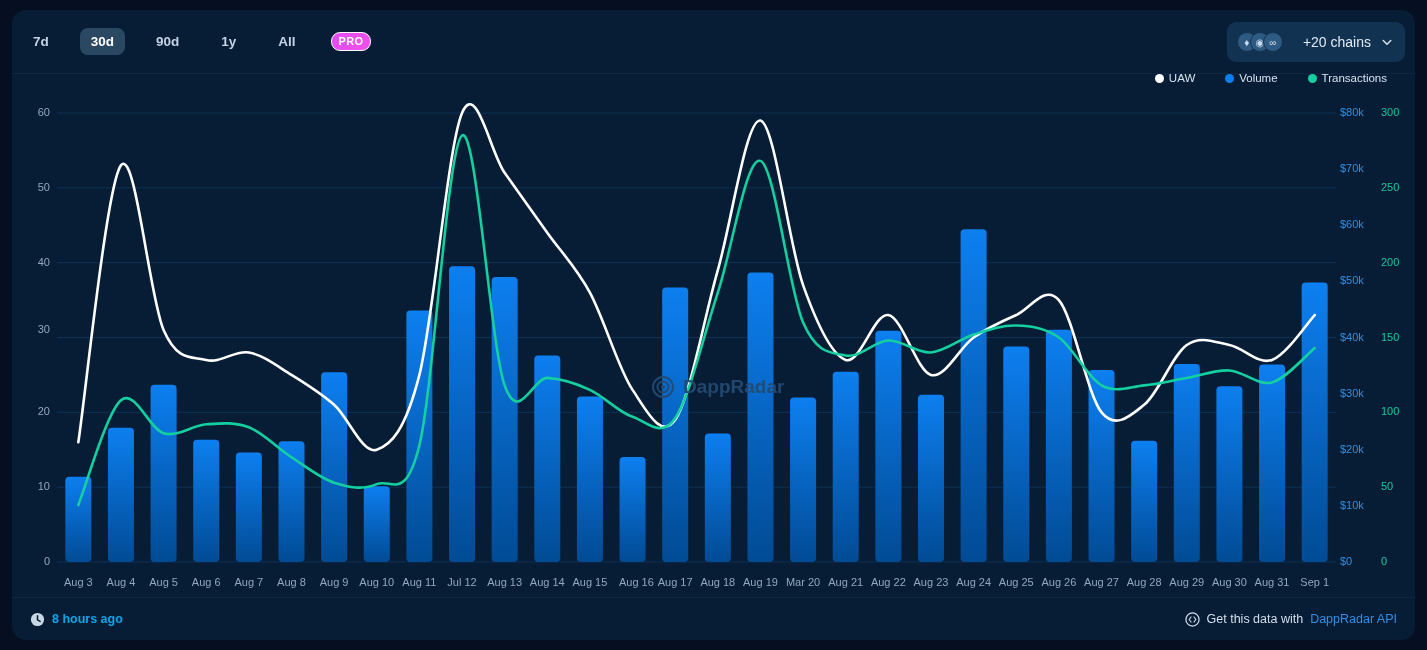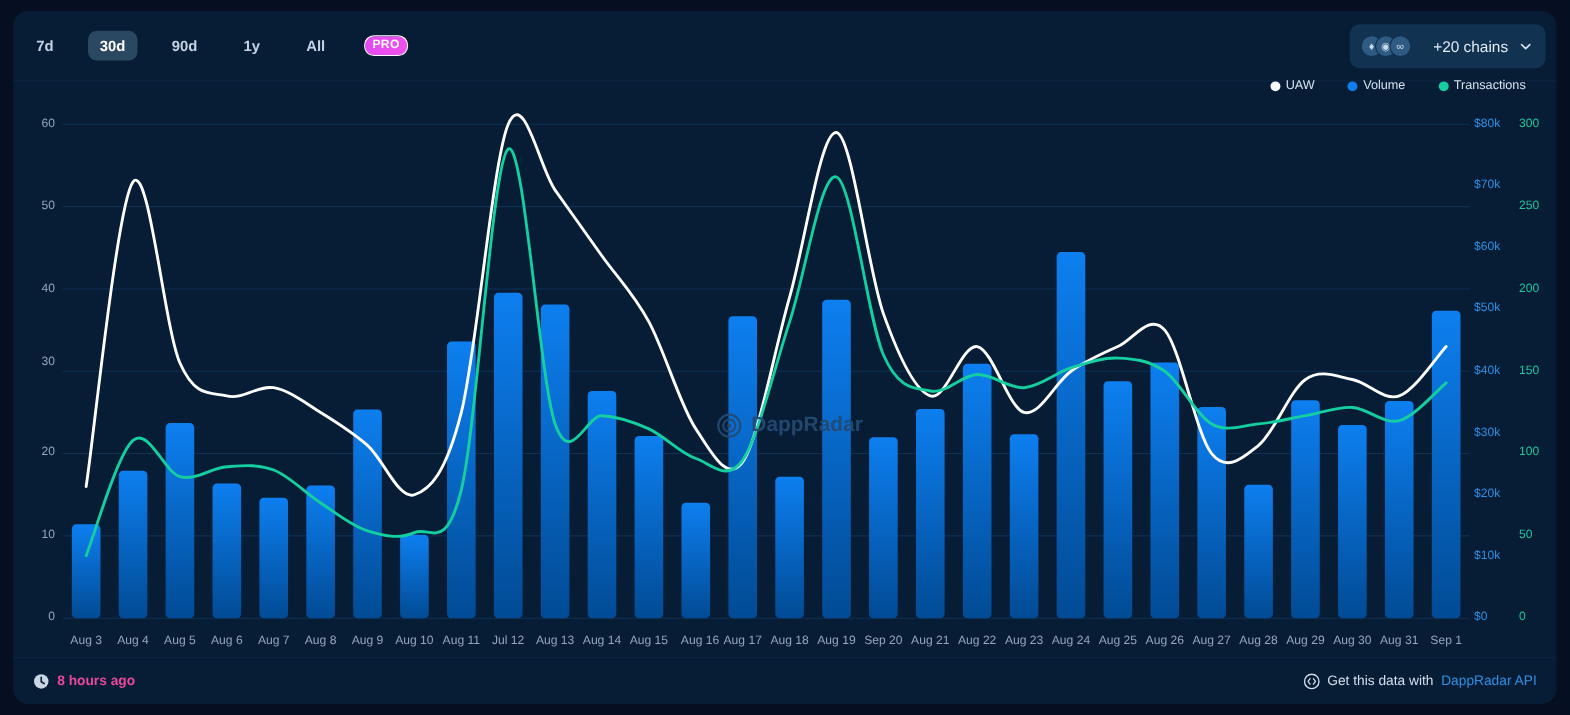--- a/index.html
+++ b/index.html
@@ -92,21 +92,21 @@
   }
   
   .footer {
     position: absolute; left: 0; bottom: 0;
     width: 100%; height: 43px;
     border-top: 1px solid #0d2742;
     display: flex; align-items: center; justify-content: space-between;
     padding: 0 18px;
   }
   .foot-left, .foot-right { display: flex; align-items: center; gap: 7px; }
-  .foot-text { font-size: 12.5px; color: #ec4899; font-weight: bold; text-align: center; }
+  .foot-text { font-size: 12.5px; color: #0ea5e9; font-weight: bold; text-align: center; }
   .foot-text-n { font-size: 12.5px; color: #d3dfeb; }
   .foot-link { font-size: 12.5px; color: #2f8fe4; cursor: pointer; }
   .ico-circle {
     width: 15px; height: 15px; border-radius: 50%;
     display:flex; align-items:center; justify-content:center;
   }
 </style>
 </head>
 <body>
 
@@ -254,21 +254,21 @@
         <div class="x-label" style="width: 42.6333px; left: 343.433px; top: 502px;">Aug 10</div>
         <div class="x-label" style="width: 42.6333px; left: 386.067px; top: 502px;">Aug 11</div>
         <div class="x-label" style="width: 42.6333px; left: 428.7px; top: 502px;">Jul 12</div>
         <div class="x-label" style="width: 42.6333px; left: 471.333px; top: 502px;">Aug 13</div>
         <div class="x-label" style="width: 42.6333px; left: 513.967px; top: 502px;">Aug 14</div>
         <div class="x-label" style="width: 42.6333px; left: 556.6px; top: 502px;">Aug 15</div>
         <div class="x-label" style="width: 42.6333px; left: 599.233px; top: 502px; text-align: right;">Aug 16</div>
         <div class="x-label" style="width: 42.6333px; left: 641.867px; top: 502px;">Aug 17</div>
         <div class="x-label" style="width: 42.6333px; left: 684.5px; top: 502px;">Aug 18</div>
         <div class="x-label" style="width: 42.6333px; left: 727.133px; top: 502px;">Aug 19</div>
-        <div class="x-label" style="width: 42.6333px; left: 769.767px; top: 502px;">Sep 20</div>
+        <div class="x-label" style="width: 42.6333px; left: 769.767px; top: 502px;">Mar 20</div>
         <div class="x-label" style="width: 42.6333px; left: 812.4px; top: 502px;">Aug 21</div>
         <div class="x-label" style="width: 42.6333px; left: 855.033px; top: 502px;">Aug 22</div>
         <div class="x-label" style="width: 42.6333px; left: 897.667px; top: 502px;">Aug 23</div>
         <div class="x-label" style="width: 42.6333px; left: 940.3px; top: 502px;">Aug 24</div>
         <div class="x-label" style="width: 42.6333px; left: 982.933px; top: 502px;">Aug 25</div>
         <div class="x-label" style="width: 42.6333px; left: 1025.57px; top: 502px;">Aug 26</div>
         <div class="x-label" style="width: 42.6333px; left: 1068.2px; top: 502px;">Aug 27</div>
         <div class="x-label" style="width: 42.6333px; left: 1110.83px; top: 502px;">Aug 28</div>
         <div class="x-label" style="width: 42.6333px; left: 1153.47px; top: 502px;">Aug 29</div>
         <div class="x-label" style="width: 42.6333px; left: 1196.1px; top: 502px;">Aug 30</div>

